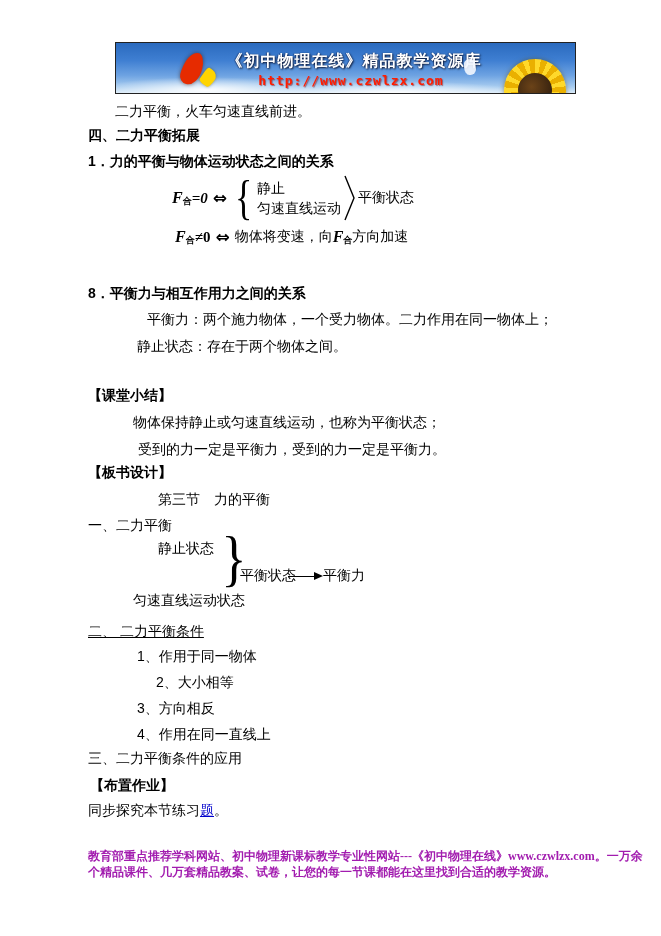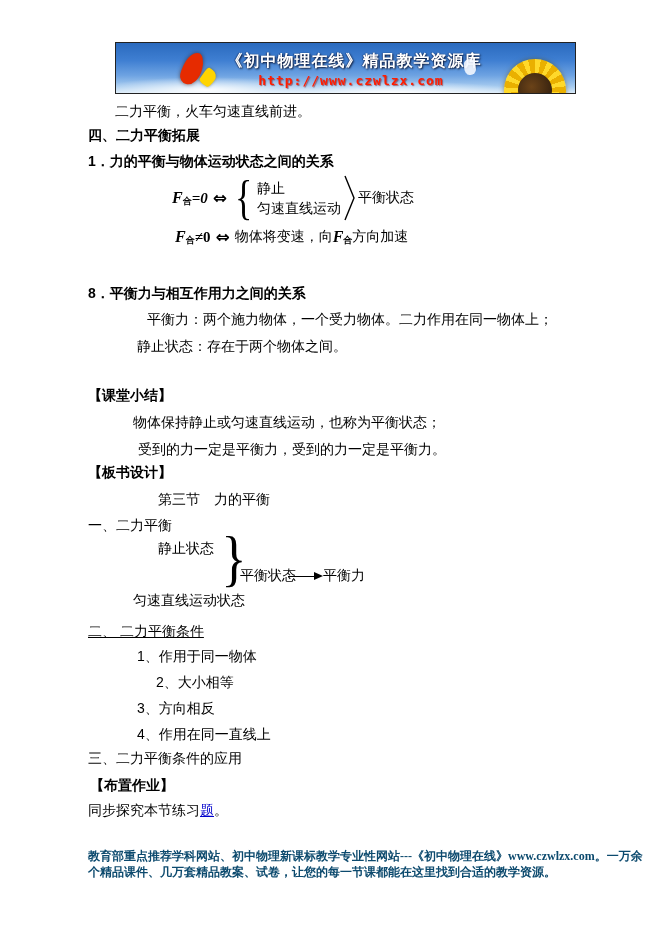--- a/index.html
+++ b/index.html
@@ -48,21 +48,21 @@
   .rangle { margin:0 2px; }
 
   
   .rbrace { font-family:"Liberation Serif", serif; font-size:62px; font-weight:normal; line-height:60px;
             transform:scaleX(.85); }
   .arrow-line { height:0; border-top:1px solid #000; }
   .arrow-head { width:0; height:0; border-left:9px solid #000; border-top:4px solid transparent; border-bottom:4px solid transparent; }
 
   
   .link { color:#0000cc; text-decoration:underline; cursor:pointer; }
-  .footer-line { font-size:12px; font-weight:bold; color:#0c4a6e;
+  .footer-line { font-size:12px; font-weight:bold; color:#a21caf;
                  font-family:"Liberation Serif", serif; letter-spacing:0px; }
 </style>
 </head>
 <body>
 
 <div class="page">
 
   <div class="abs banner">
     <div class="cloud cloud1"></div>
     <div class="cloud cloud2"></div>

